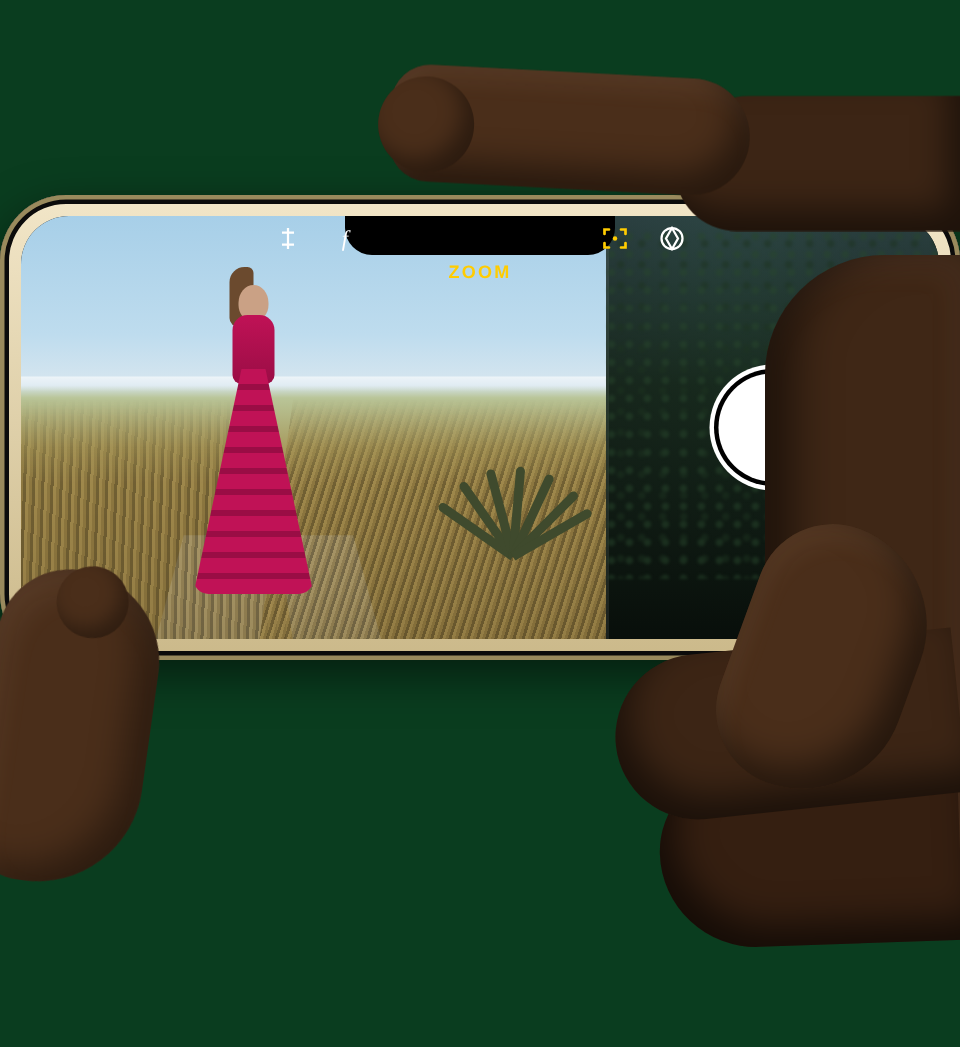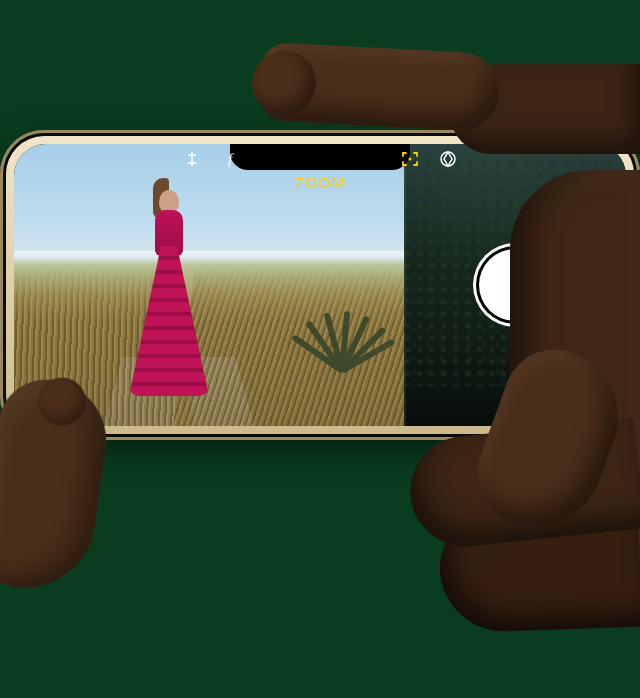--- a/index.html
+++ b/index.html
@@ -269,22 +269,22 @@
     width:20px;height:20px;
     display:flex;align-items:center;justify-content:center;
     color:#fff;
   }
 
   .zoom-label{
     position:absolute;
     top:30px;
     left:50%;
     transform:translateX(-50%);
-    font-size:15px;
-    font-weight:400;
+    font-size:12px;
+    font-weight:700;
     letter-spacing:1.5px;
     z-index:55;
   }
 
   
   .l-thumb {
     position:absolute;
     left:-10px;
     top:380px;
     width:110px;

